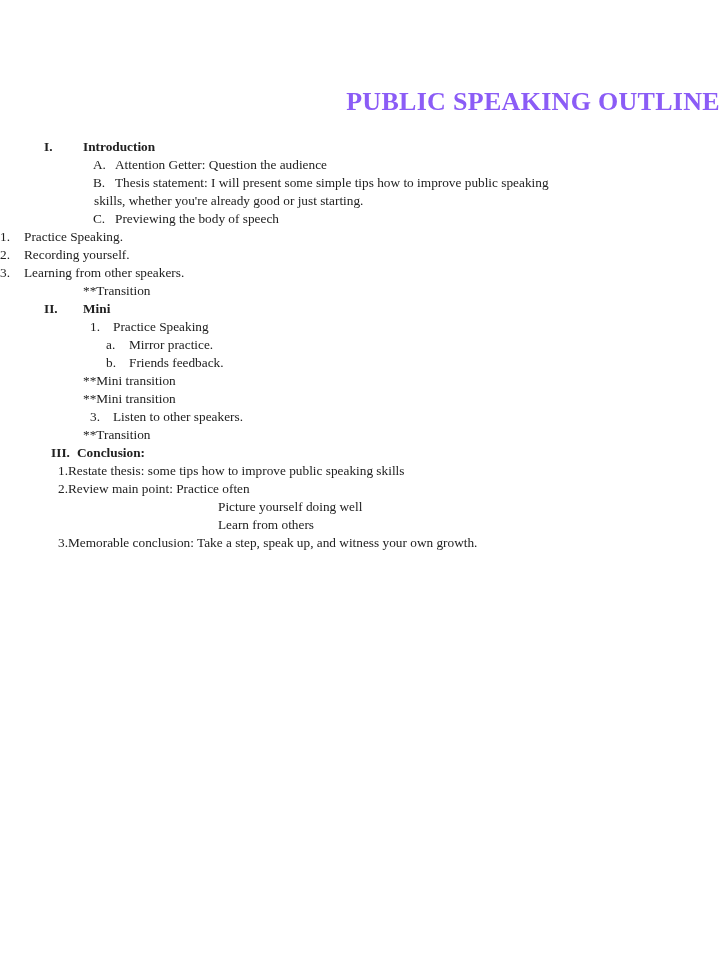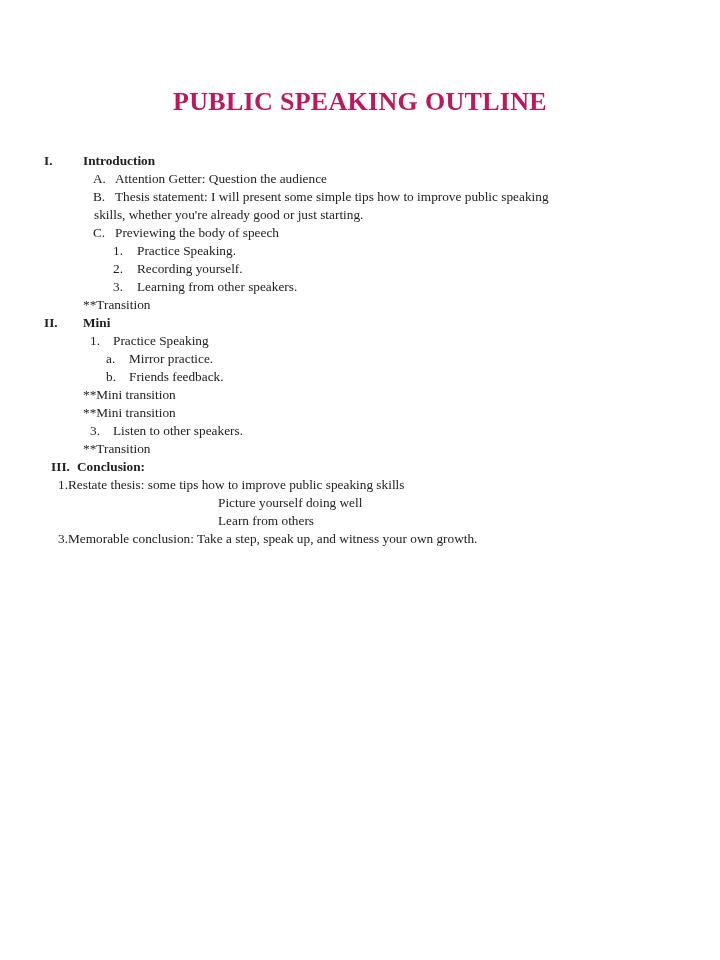--- a/index.html
+++ b/index.html
@@ -14,44 +14,44 @@
     background: #ffffff;
     font-family: "Liberation Serif", "DejaVu Serif", serif;
     color: #212121;
     overflow: hidden;
   }
   .doc-title {
     margin: 87px 0 0 0;
     font-size: 26px;
     line-height: 30px;
     font-weight: 700;
-    text-align: center;
-    color: #be185d;
+    text-align: right;
+    color: #8b5cf6;
     letter-spacing: 0.3px;
   }
   .outline {
-    margin-top: 35px;
+    margin-top: 21px;
     font-size: 13.3px;
     line-height: 18px;
   }
   .row { white-space: nowrap; }
   .lb { display: inline-block; }
 
   
   .sec { padding-left: 44px; font-weight: 700; }
   .sec .lb { width: 39px; }
   .sec.tight .lb { width: 33px; text-align: center; }      
 
   
   .alpha { padding-left: 93px; }
   .alpha .lb { width: 22px; }
   .cont { padding-left: 94px; }       
 
   
-  .num1 { padding-left: 113px; }
+  .num1 { }
   .num1 .lb { width: 24px; }
 
   
   .num2 { padding-left: 90px; }
   .num2 .lb { width: 23px; }
 
   
   .alpha2 { padding-left: 106px; }
   .alpha2 .lb { width: 23px; }
 
@@ -105,20 +105,21 @@
     <div class="row trans"><span>**Mini transition</span></div>
 
     <div class="row num2"><span class="lb">3.</span><span>Listen to other speakers.</span></div>
 
     <div class="row trans"><span>**Transition</span></div>
 
     <div class="row sec tight"><span class="lb">III.</span><span>Conclusion:</span></div>
 
     <div class="row cnum"><span class="lb">1.</span><span>Restate thesis: some tips how to improve public speaking skills</span></div>
 
+    <div class="row cnum"><span class="lb">2.</span><span>Review main point: Practice often</span></div>
 
     <div class="row deep"><span>Picture yourself doing well</span></div>
 
     <div class="row deep"><span>Learn from others</span></div>
 
     <div class="row cnum"><span class="lb">3.</span><span>Memorable conclusion: Take a step, speak up, and witness your own growth.</span></div>
 
   </div>
 </div>
 

